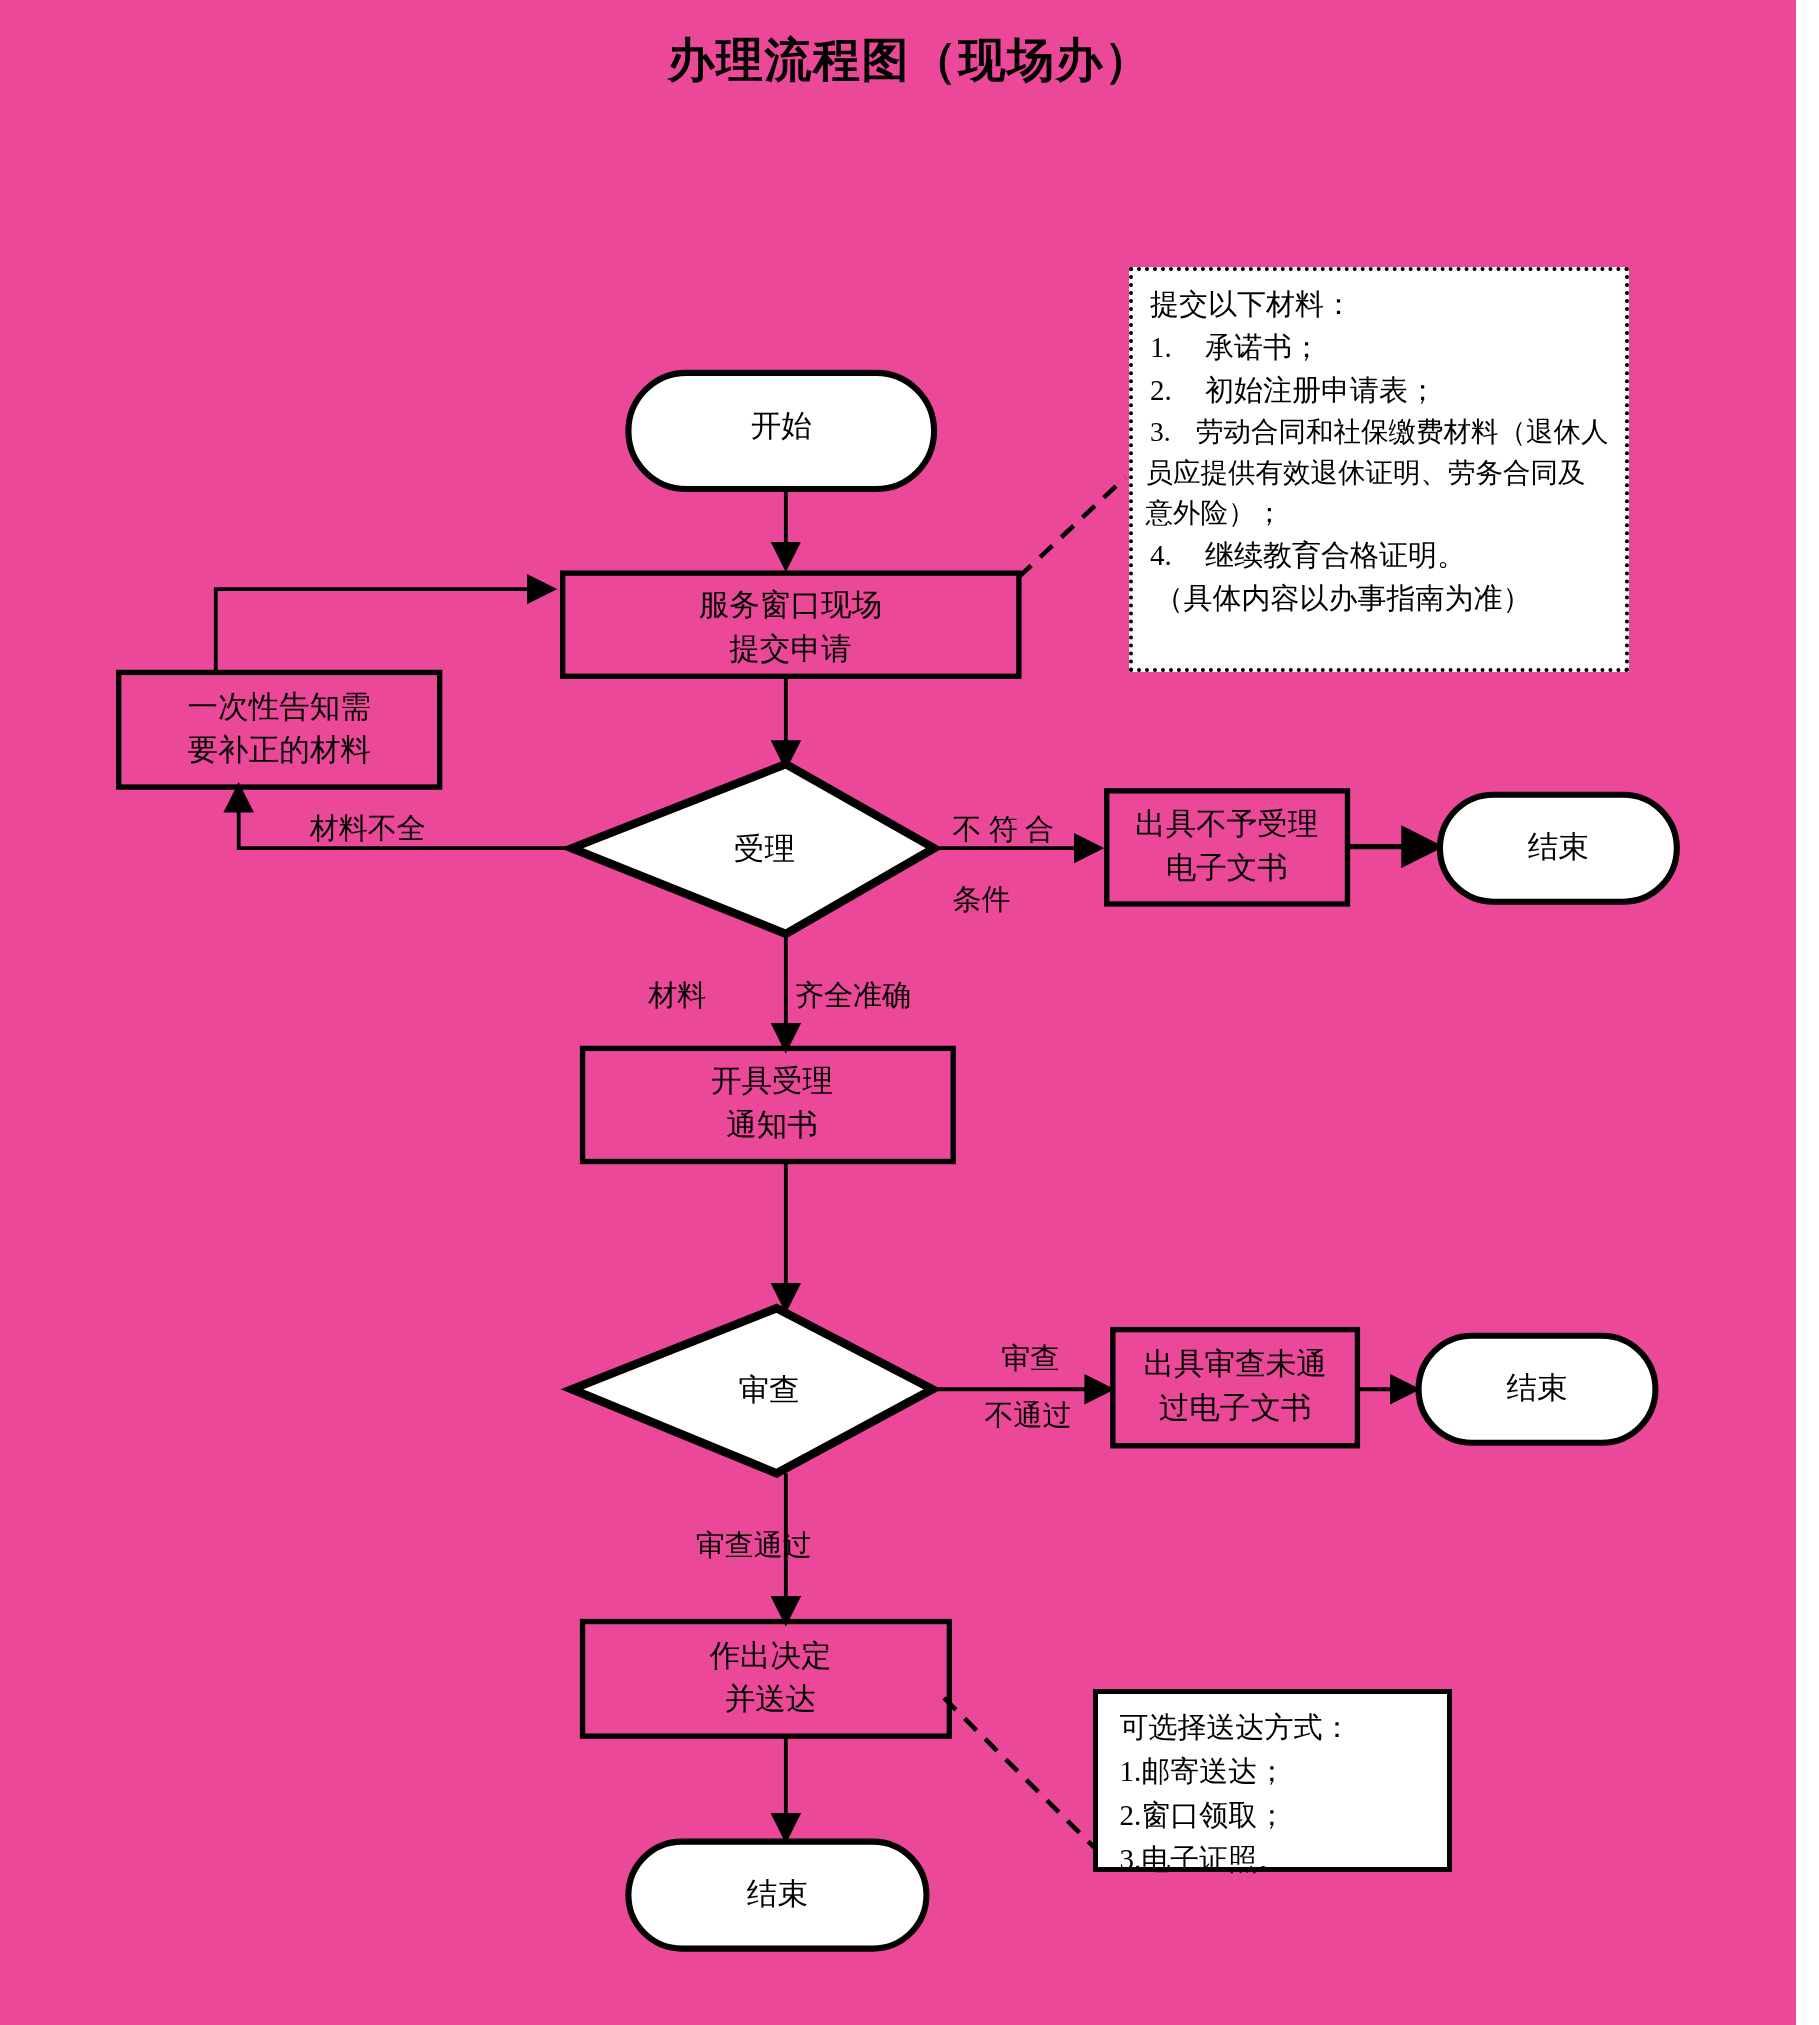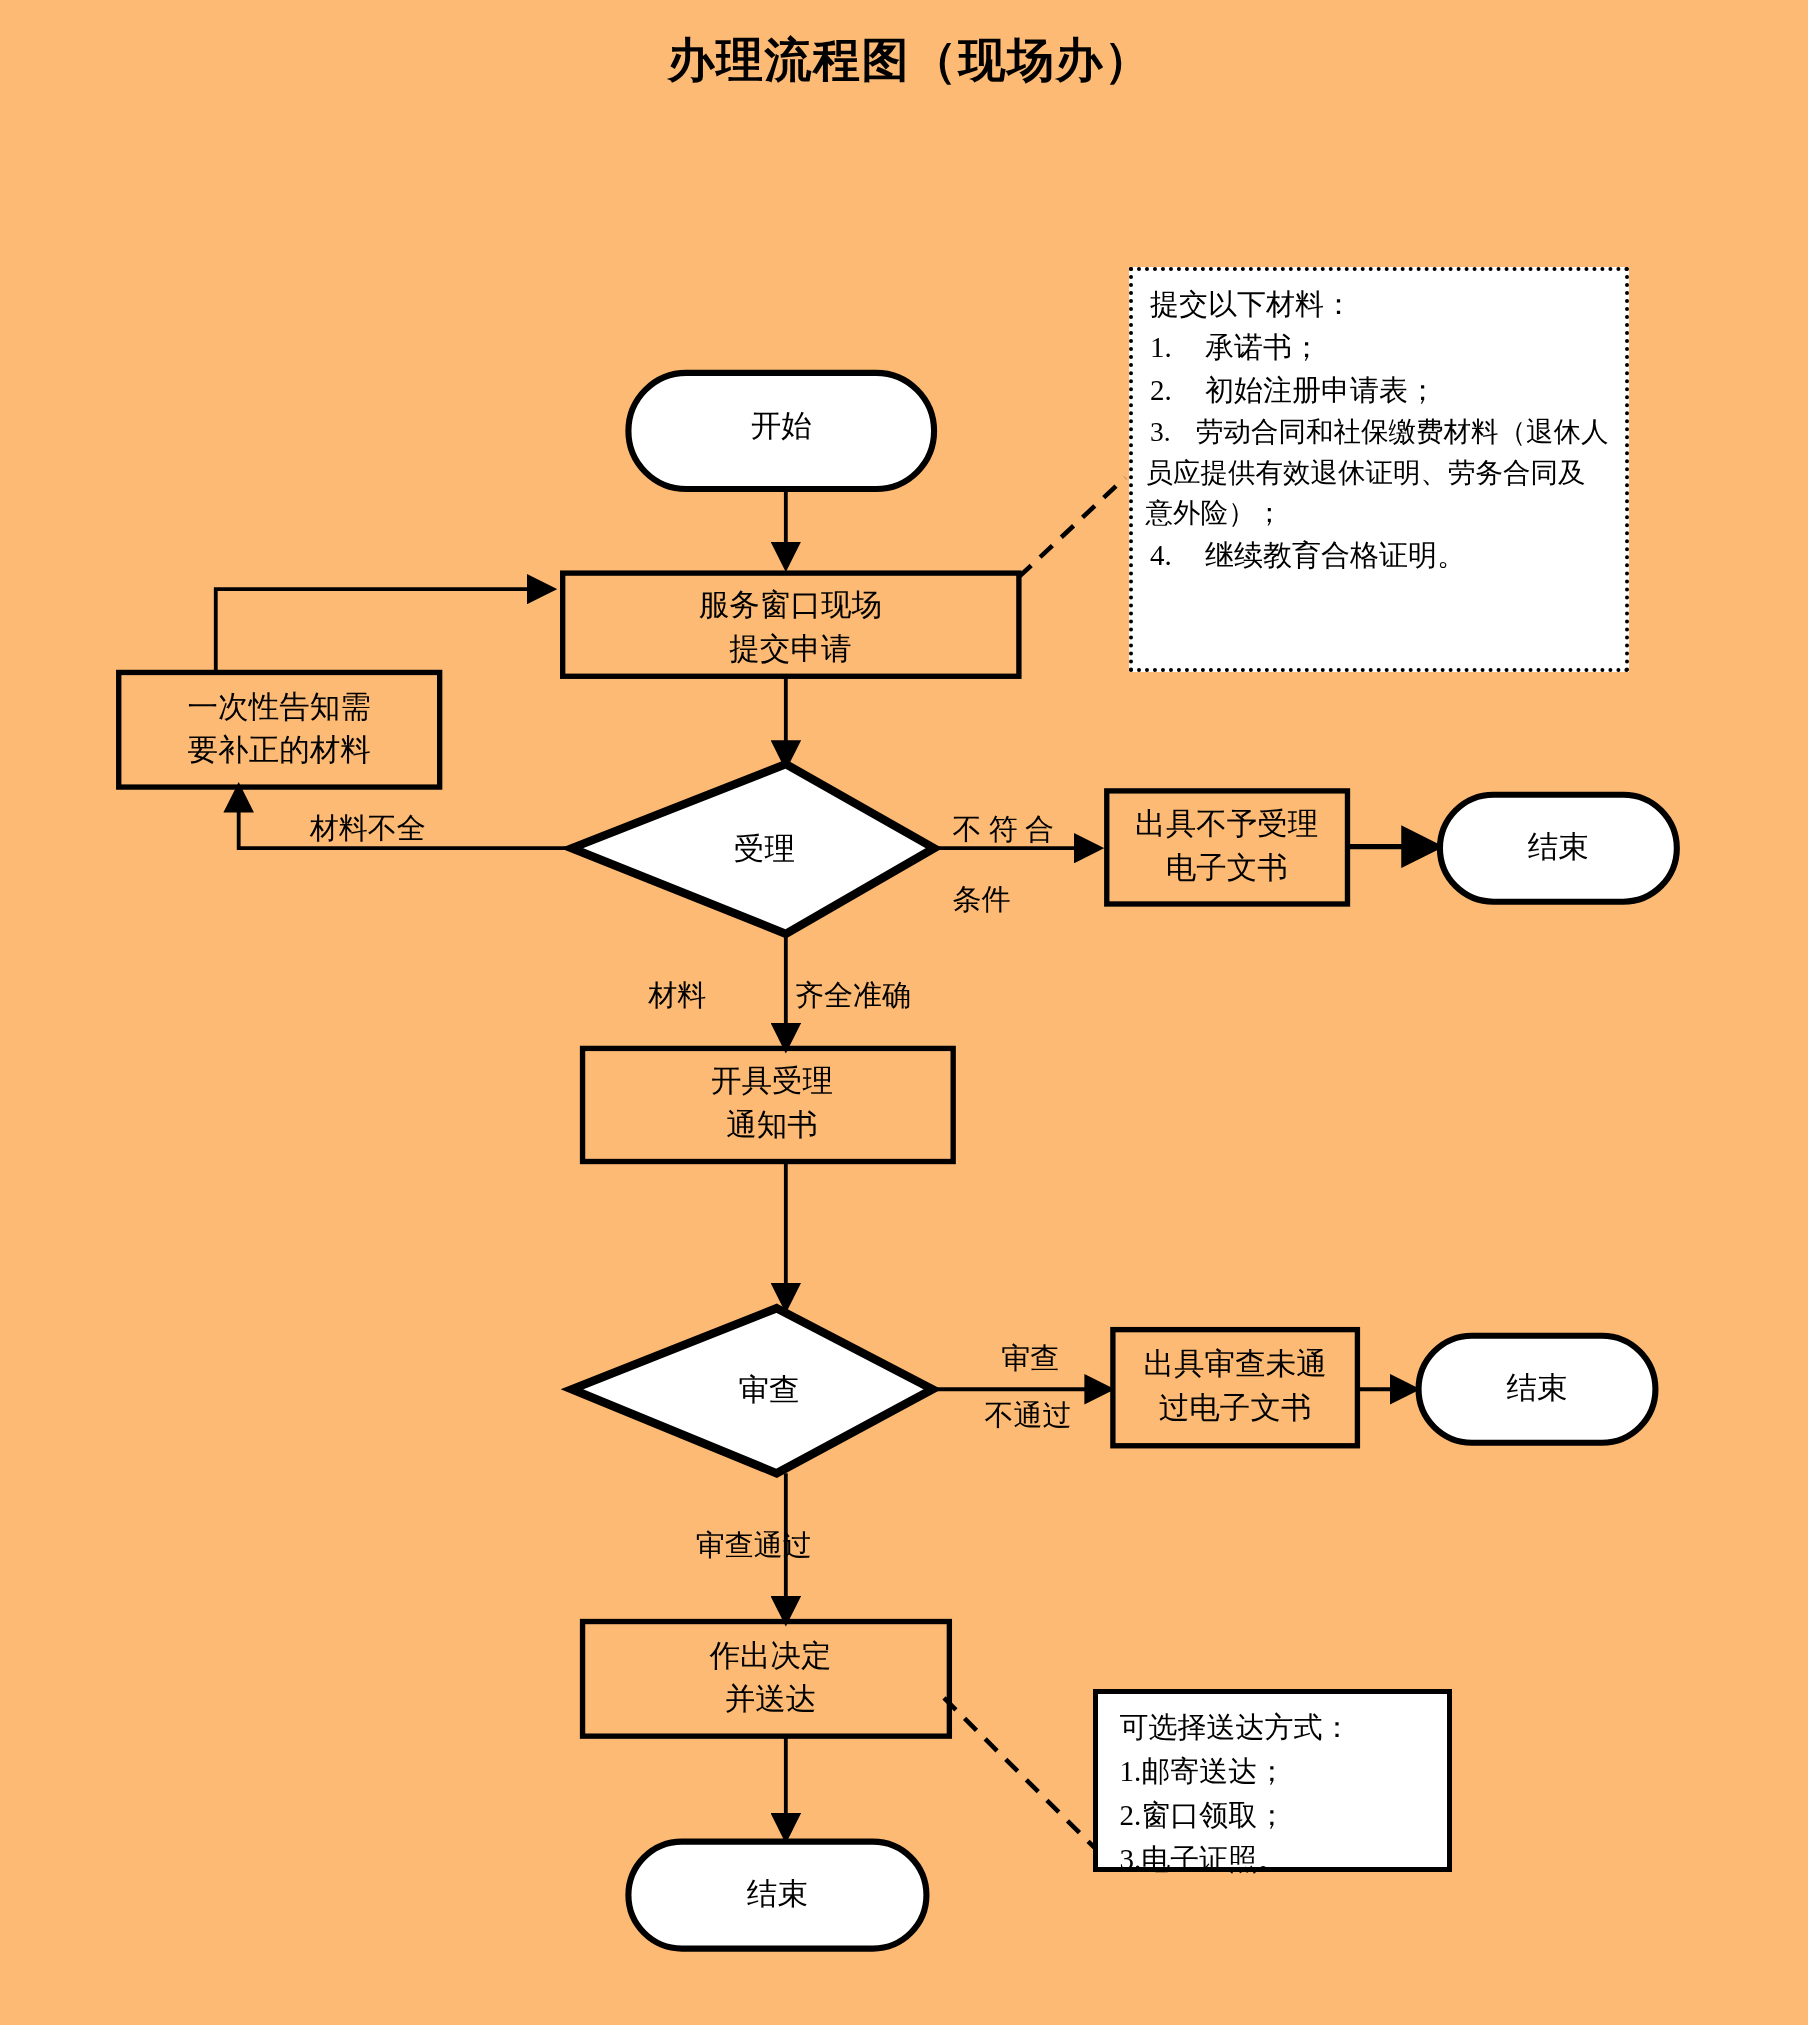--- a/index.html
+++ b/index.html
@@ -11,22 +11,21 @@
     width: 1820px;
     height: 2025px;
     font-family: "Liberation Serif", "DejaVu Serif", serif;
     color: #000000;
     overflow: hidden;
   }
   #page {
     position: relative;
     width: 1796px;
     height: 2025px;
-    background: #fdba74;
-    padding-left: 12px;
+    background: #ec4899;
   }
   #title {
     position: absolute;
     left: 0;
     top: 29px;
     width: 1820px;
     text-align: center;
     font-size: 47px;
     font-weight: bold;
     letter-spacing: 1.5px;
@@ -230,20 +229,21 @@
       <div style="display:flex; font-size:27.5px;">
         <span style="width:46px;">3.</span>
         <span>劳动合同和社保缴费材料（退休人</span>
       </div>
       <div style="font-size:27.5px; margin-left:-4.6px;">员应提供有效退休证明、劳务合同及</div>
       <div style="font-size:27.5px; margin-left:-4.6px;">意外险）；</div>
       <div style="display:flex;">
         <span style="width:55px;">4.</span>
         <span>继续教育合格证明。</span>
       </div>
+      <div style="margin-left:4.6px;">（具体内容以办事指南为准）</div>
     </div>
   </div>
 
   <div style="position:absolute; left:1093px; top:1689px; width:359px; height:183px; box-sizing:border-box; border:5.3px solid #000; background:#fff;">
     <div style="padding:10.7px 0 0 21.4px; font-size:29px; line-height:1.52;">
       <div>可选择送达方式：</div>
       <div>1.邮寄送达；</div>
       <div>2.窗口领取；</div>
       <div>3.电子证照。</div>
     </div>

